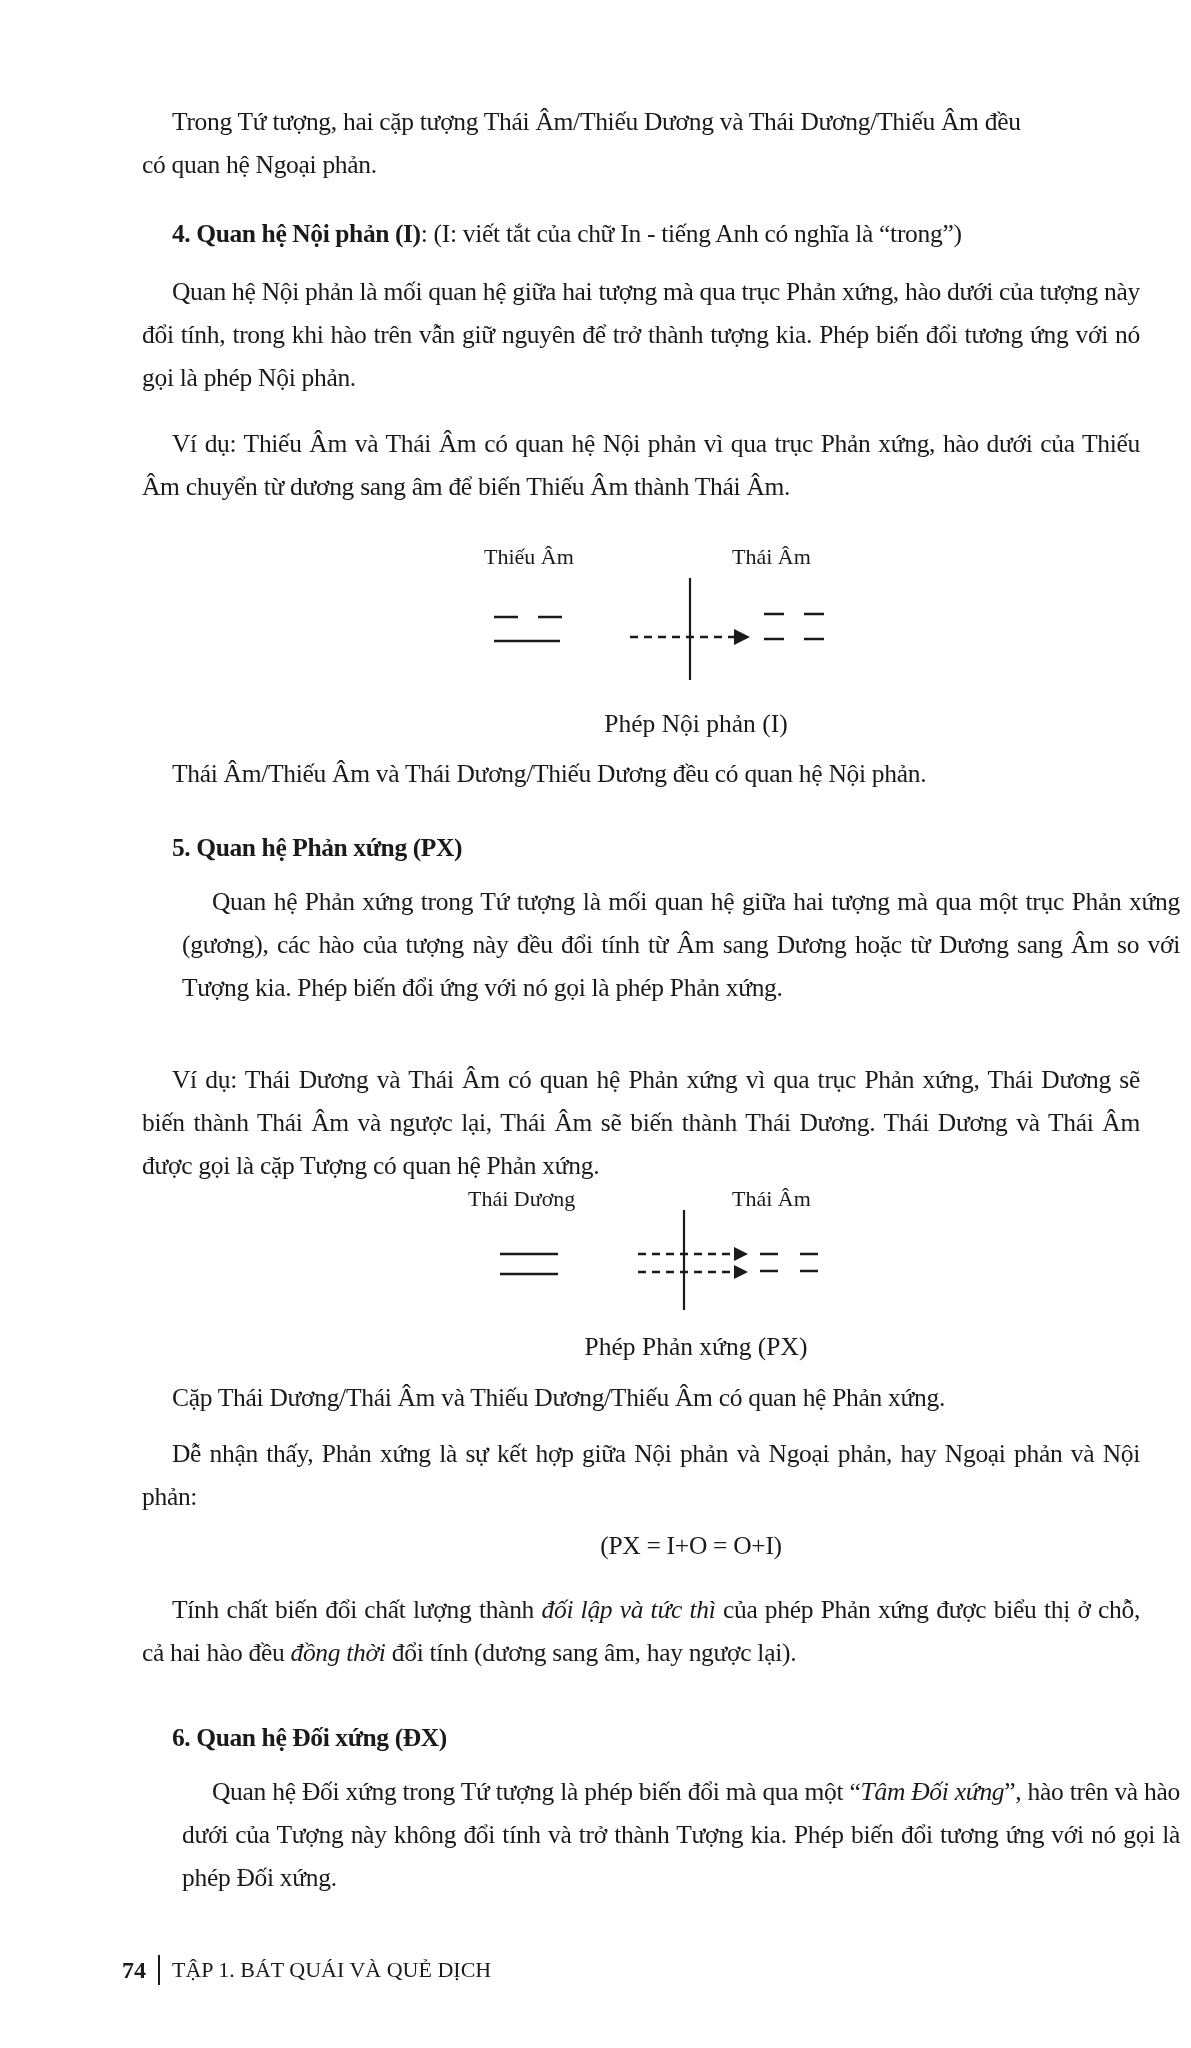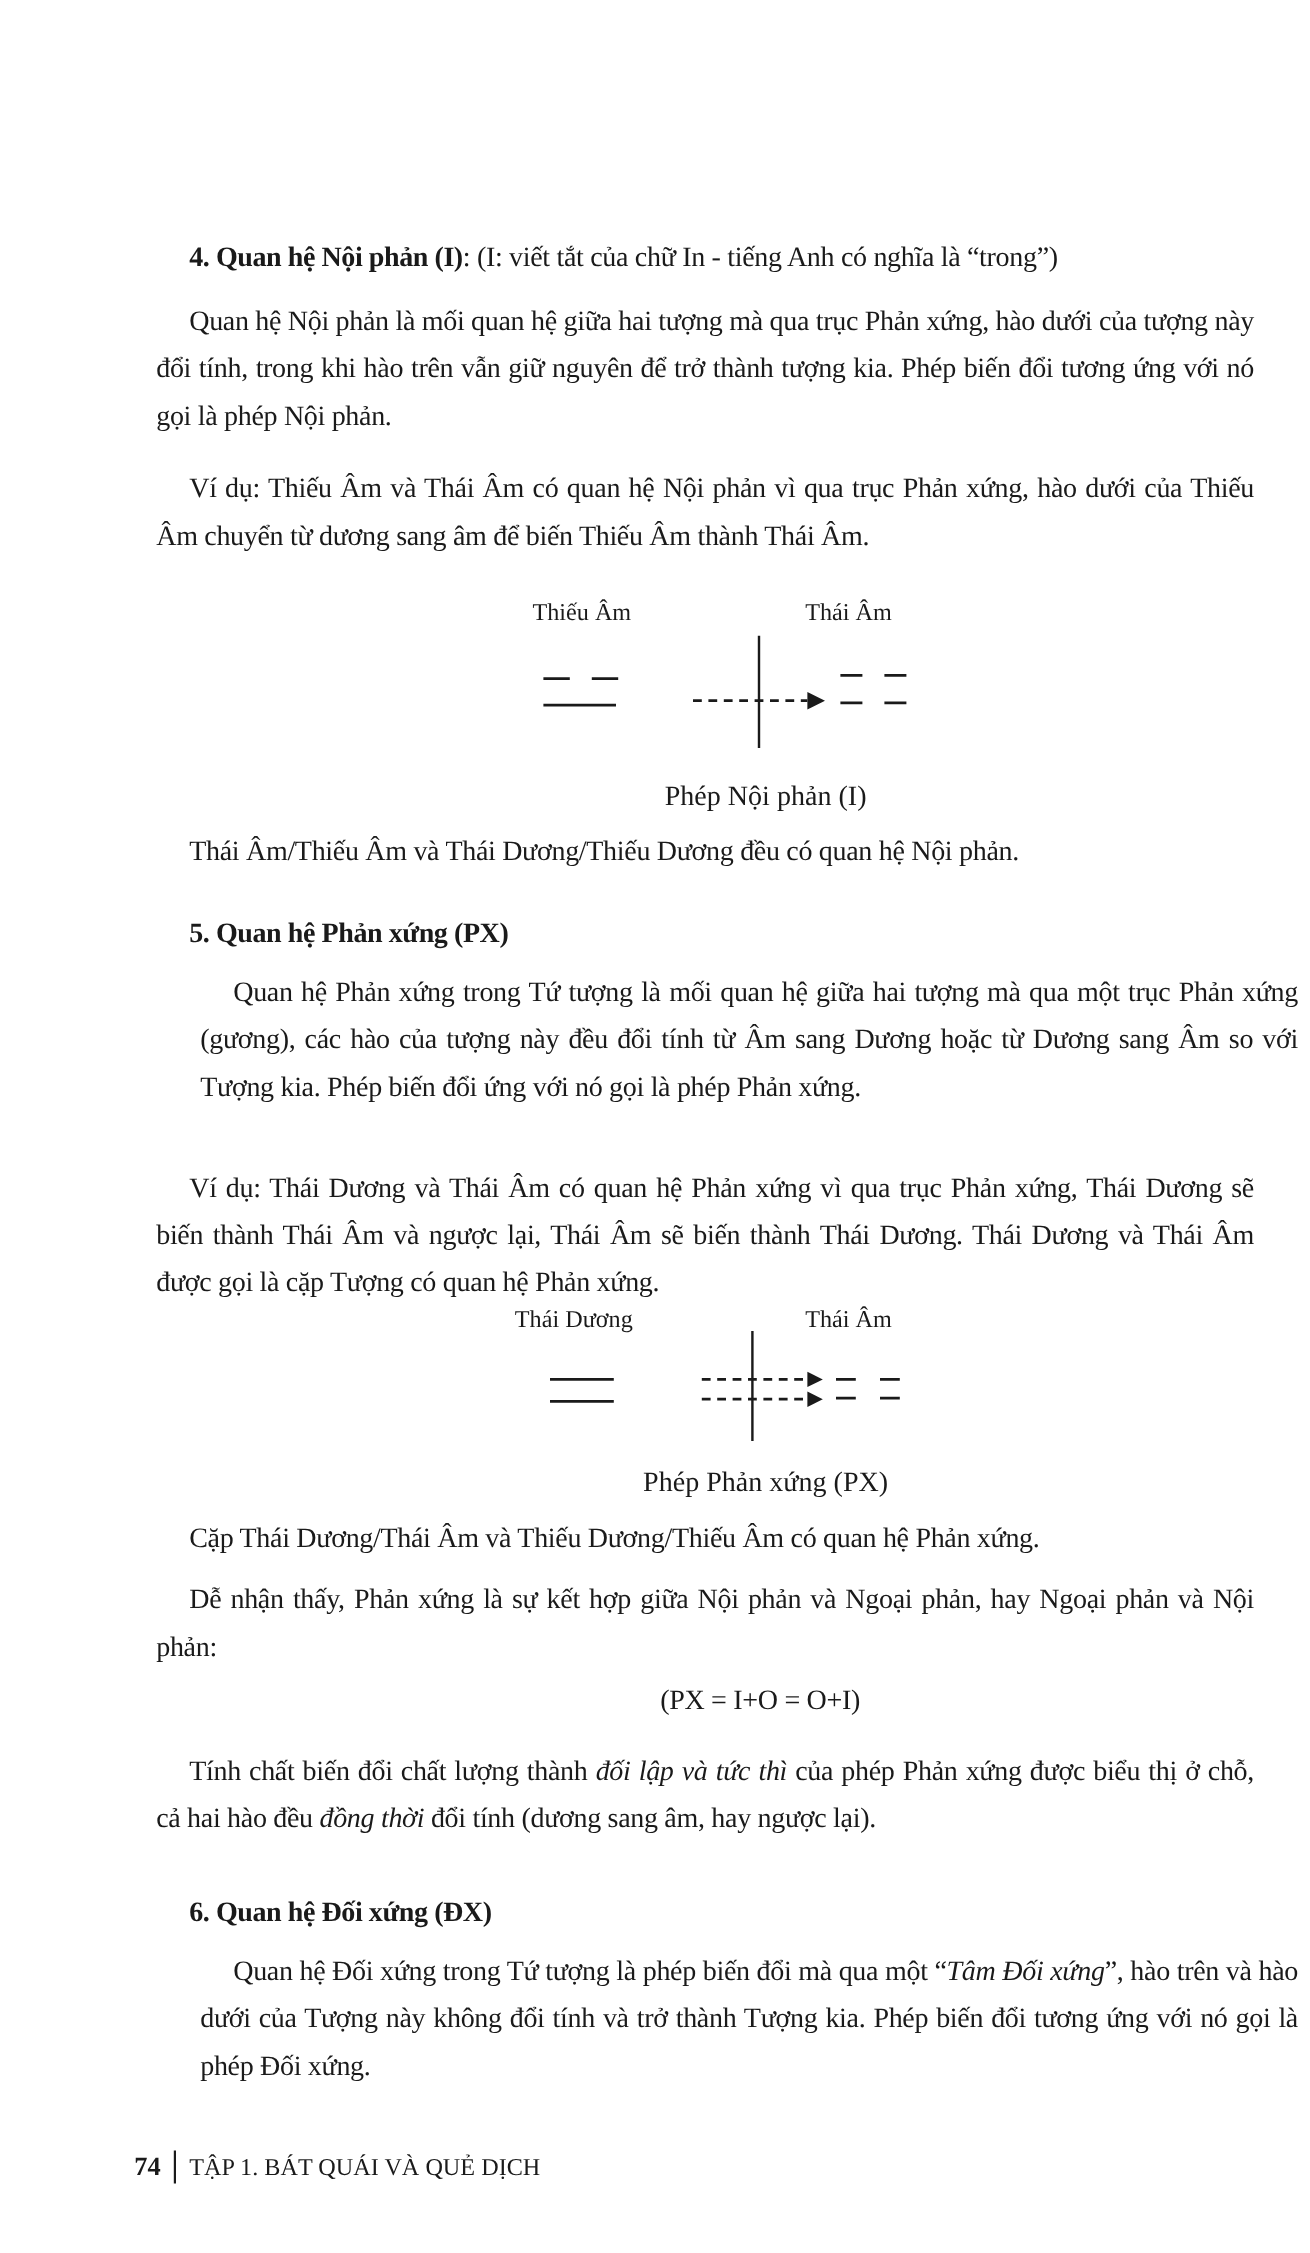--- a/index.html
+++ b/index.html
@@ -17,20 +17,22 @@
     .footer .num { font-weight:bold; font-size:24px; }
     .footer .bar { width:2px; height:30px; background:#1a1a1a; }
     em { font-style:italic; }
   </style>
 </head>
 <body>
 
 <div class="page">
 
   <div class="abs" style="top:100px; left:0; width:968px;">
+    <p class="p" style="text-indent:0;">Trong Tứ tượng, hai cặp tượng Thái Âm/Thiếu Dương và Thái Dương/Thiếu Âm đều</p>
+    <p class="p" style="margin-left:-30px;">có quan hệ Ngoại phản.</p>
   </div>
 
   <div class="abs" style="top:212px; left:0; width:968px;">
     <p class="p" style="text-indent:0;">
       <span class="h">4. Quan hệ Nội phản (I)</span><span>: (I: viết tắt của chữ In - tiếng Anh có nghĩa là “trong”)</span>
     </p>
   </div>
 
   <div class="abs" style="top:270px; left:-30px; width:998px;">
     <p class="p" style="text-indent:30px;">Quan hệ Nội phản là mối quan hệ giữa hai tượng mà qua trục Phản xứng, hào dưới của tượng này đổi tính, trong khi hào trên vẫn giữ nguyên để trở thành tượng kia. Phép biến đổi tương ứng với nó gọi là phép Nội phản.</p>

